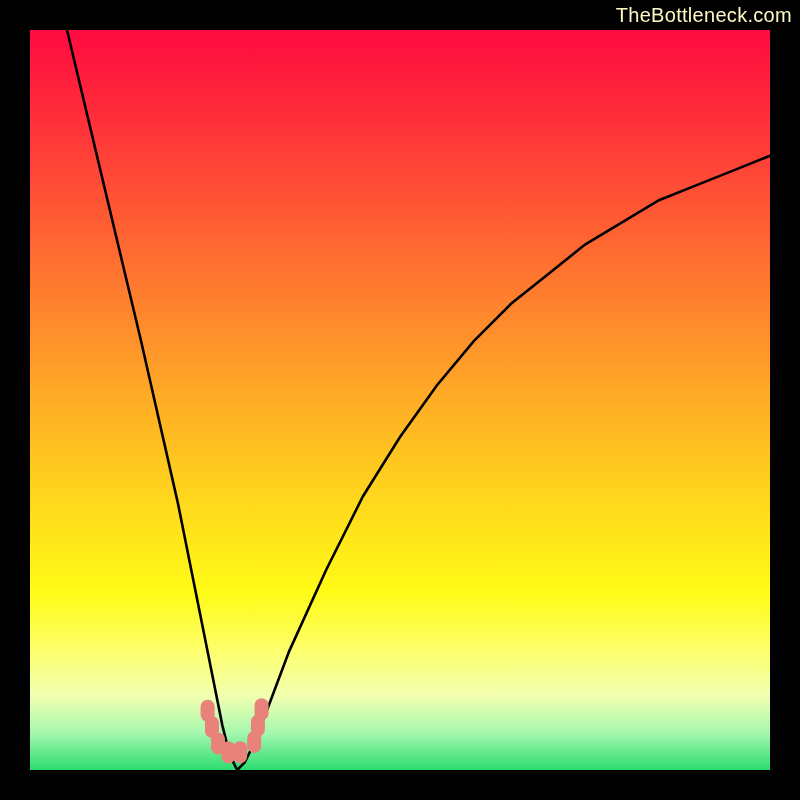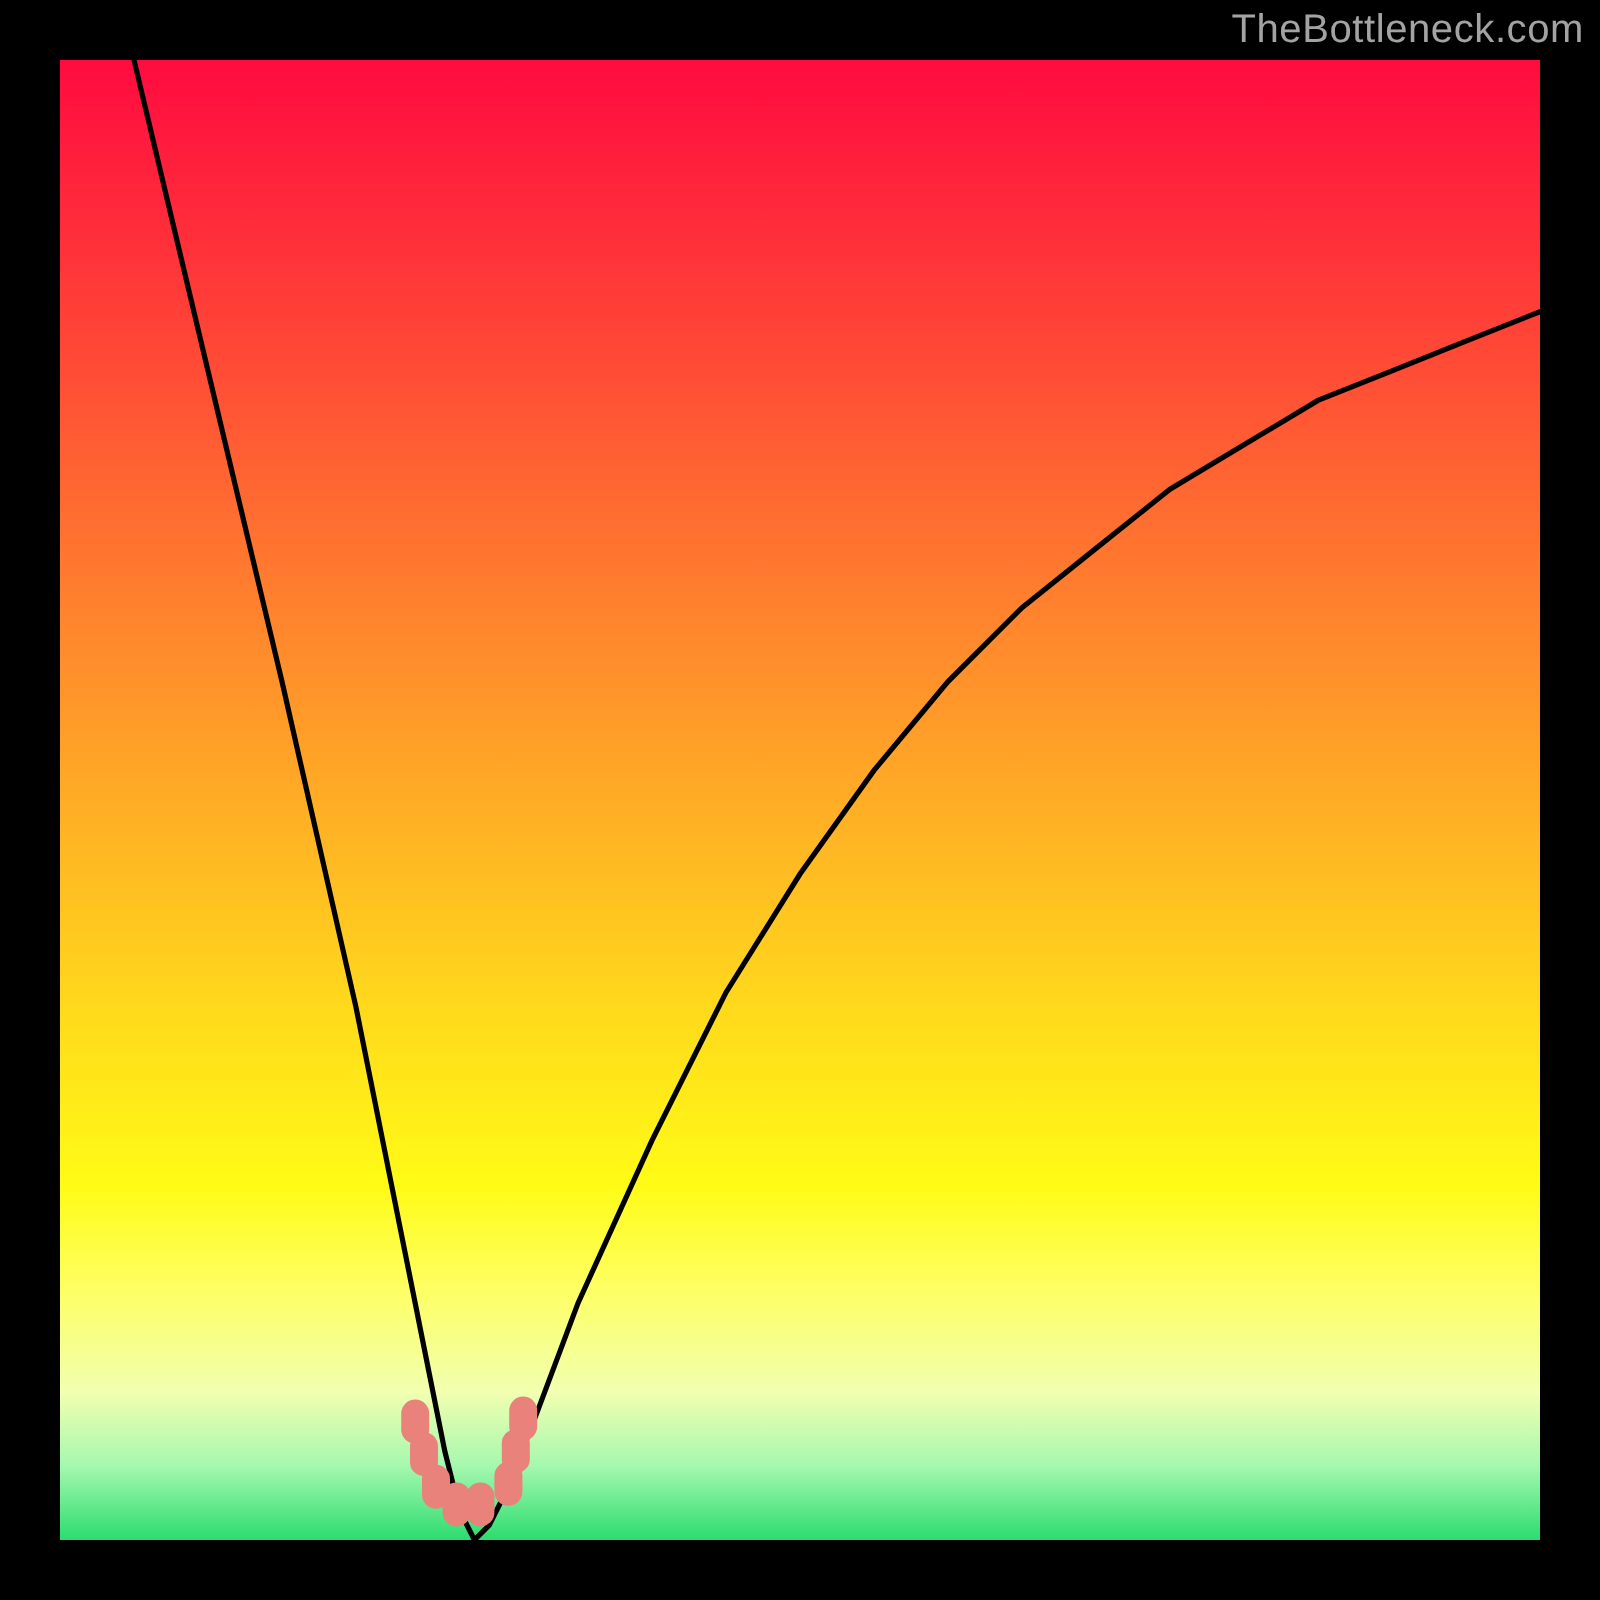--- a/index.html
+++ b/index.html
@@ -45,21 +45,21 @@
     position: absolute;
     top: 0;
     left: 0;
     width: 740px;
     height: 740px;
   }
   .watermark {
     position: absolute;
     top: 4px;
     right: 8px;
-    color: #a3a3a3;
+    color: #fef9c3;
     font-size: 20px;
     font-weight: 500;
     letter-spacing: 0.3px;
     user-select: none;
   }
 </style>
 </head>
 <body>
 
 <div class="frame">

